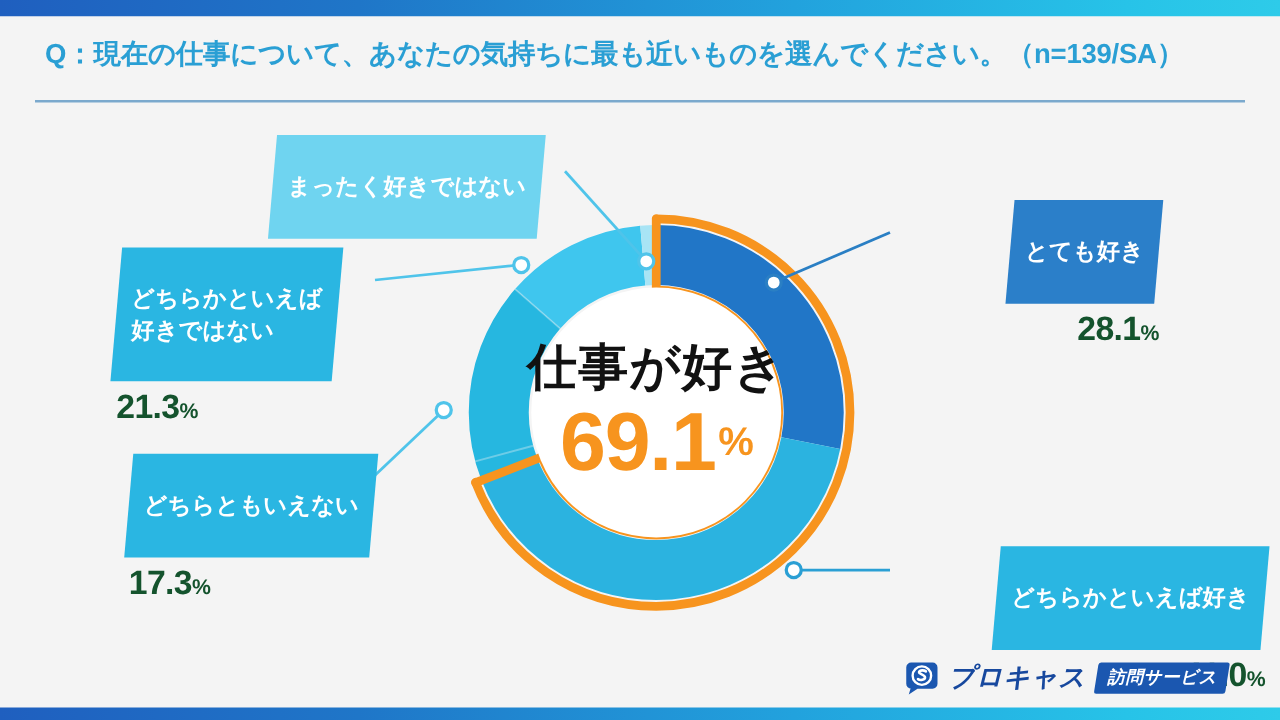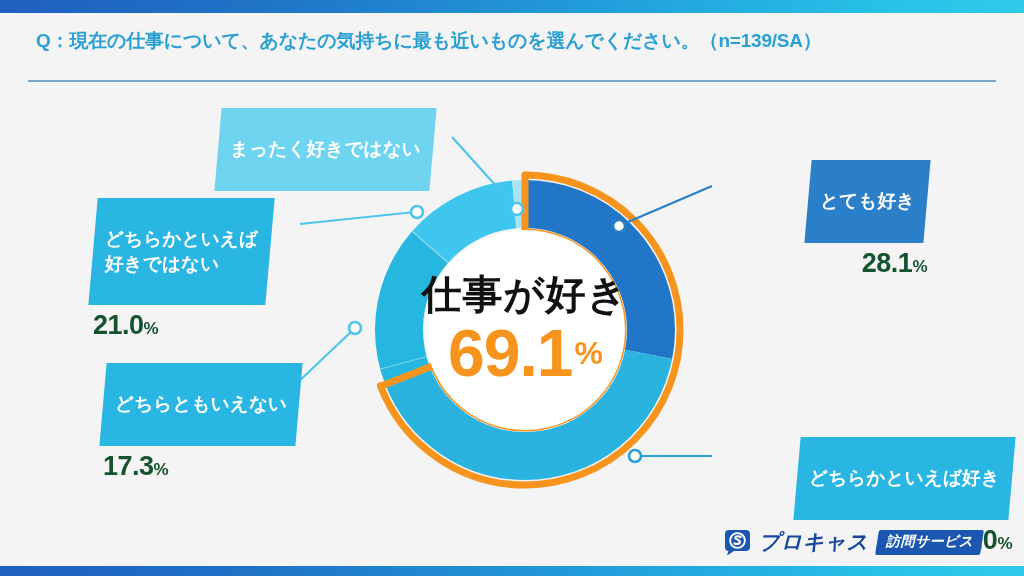--- a/index.html
+++ b/index.html
@@ -35,21 +35,21 @@
     left: 0; bottom: 0;
     width: 1024px; height: 10px;
     background: linear-gradient(90deg, #1f5fbf 0%, #1f76c8 28%, #22a2dd 62%, #27c3e8 88%, #2ecbe9 100%);
   }
 
   
   .question {
     position: absolute;
     left: 36px;
     top: 28px;
-    font-size: 19px;
+    font-size: 22px;
     font-weight: bold;
     color: #2a9fd4;
     letter-spacing: -0.2px;
     white-space: nowrap;
   }
   .divider {
     position: absolute;
     left: 28px;
     top: 80px;
     width: 968px;
@@ -268,21 +268,21 @@
       <span>1.4</span><span class="sm">%</span>
     </div>
   </div>
 
   <div class="callout align-left" id="callout-dochiraka-n">
     <div class="tag" style="background:#2ab6e2;">
       <span>どちらかといえば
 好きではない</span>
     </div>
     <div class="pct-line">
-      <span>21.0</span><span class="sm">%</span>
+      <span>21.3</span><span class="sm">%</span>
     </div>
   </div>
 
   <div class="callout align-left" id="callout-dochiratomo">
     <div class="tag" style="background:#2ab6e2;">
       <span>どちらともいえない</span>
     </div>
     <div class="pct-line">
       <span>17.3</span><span class="sm">%</span>
     </div>

